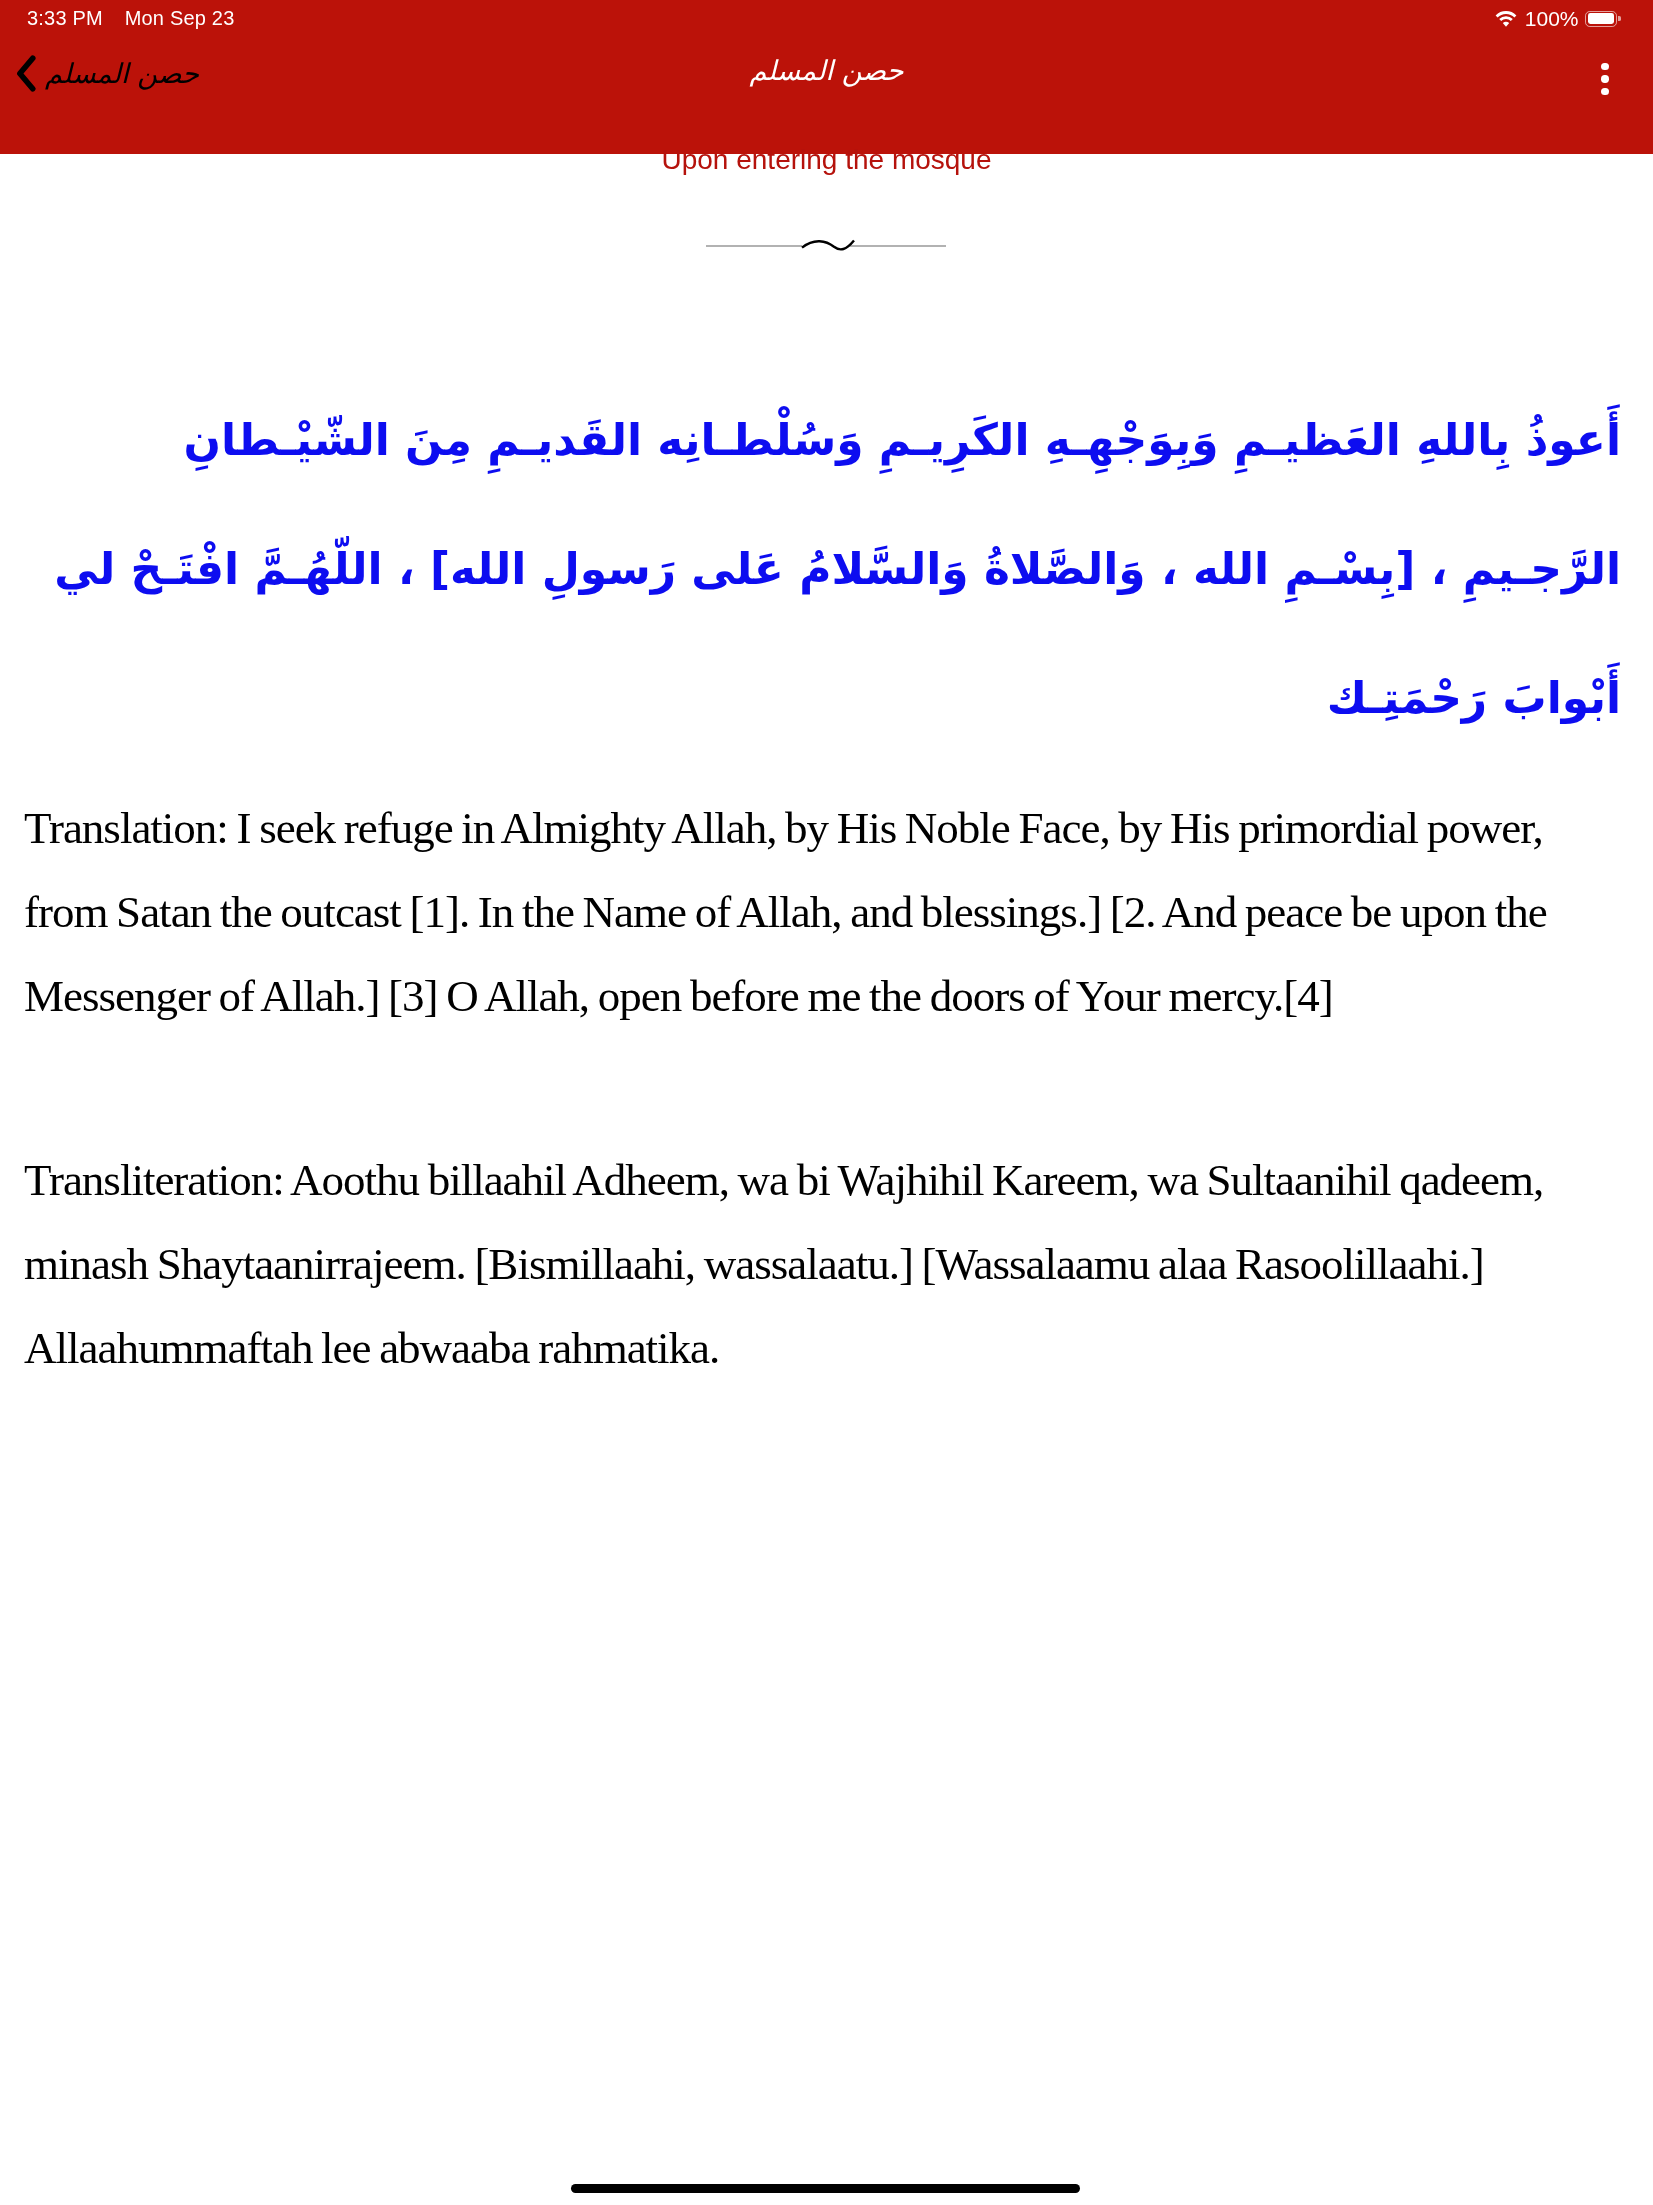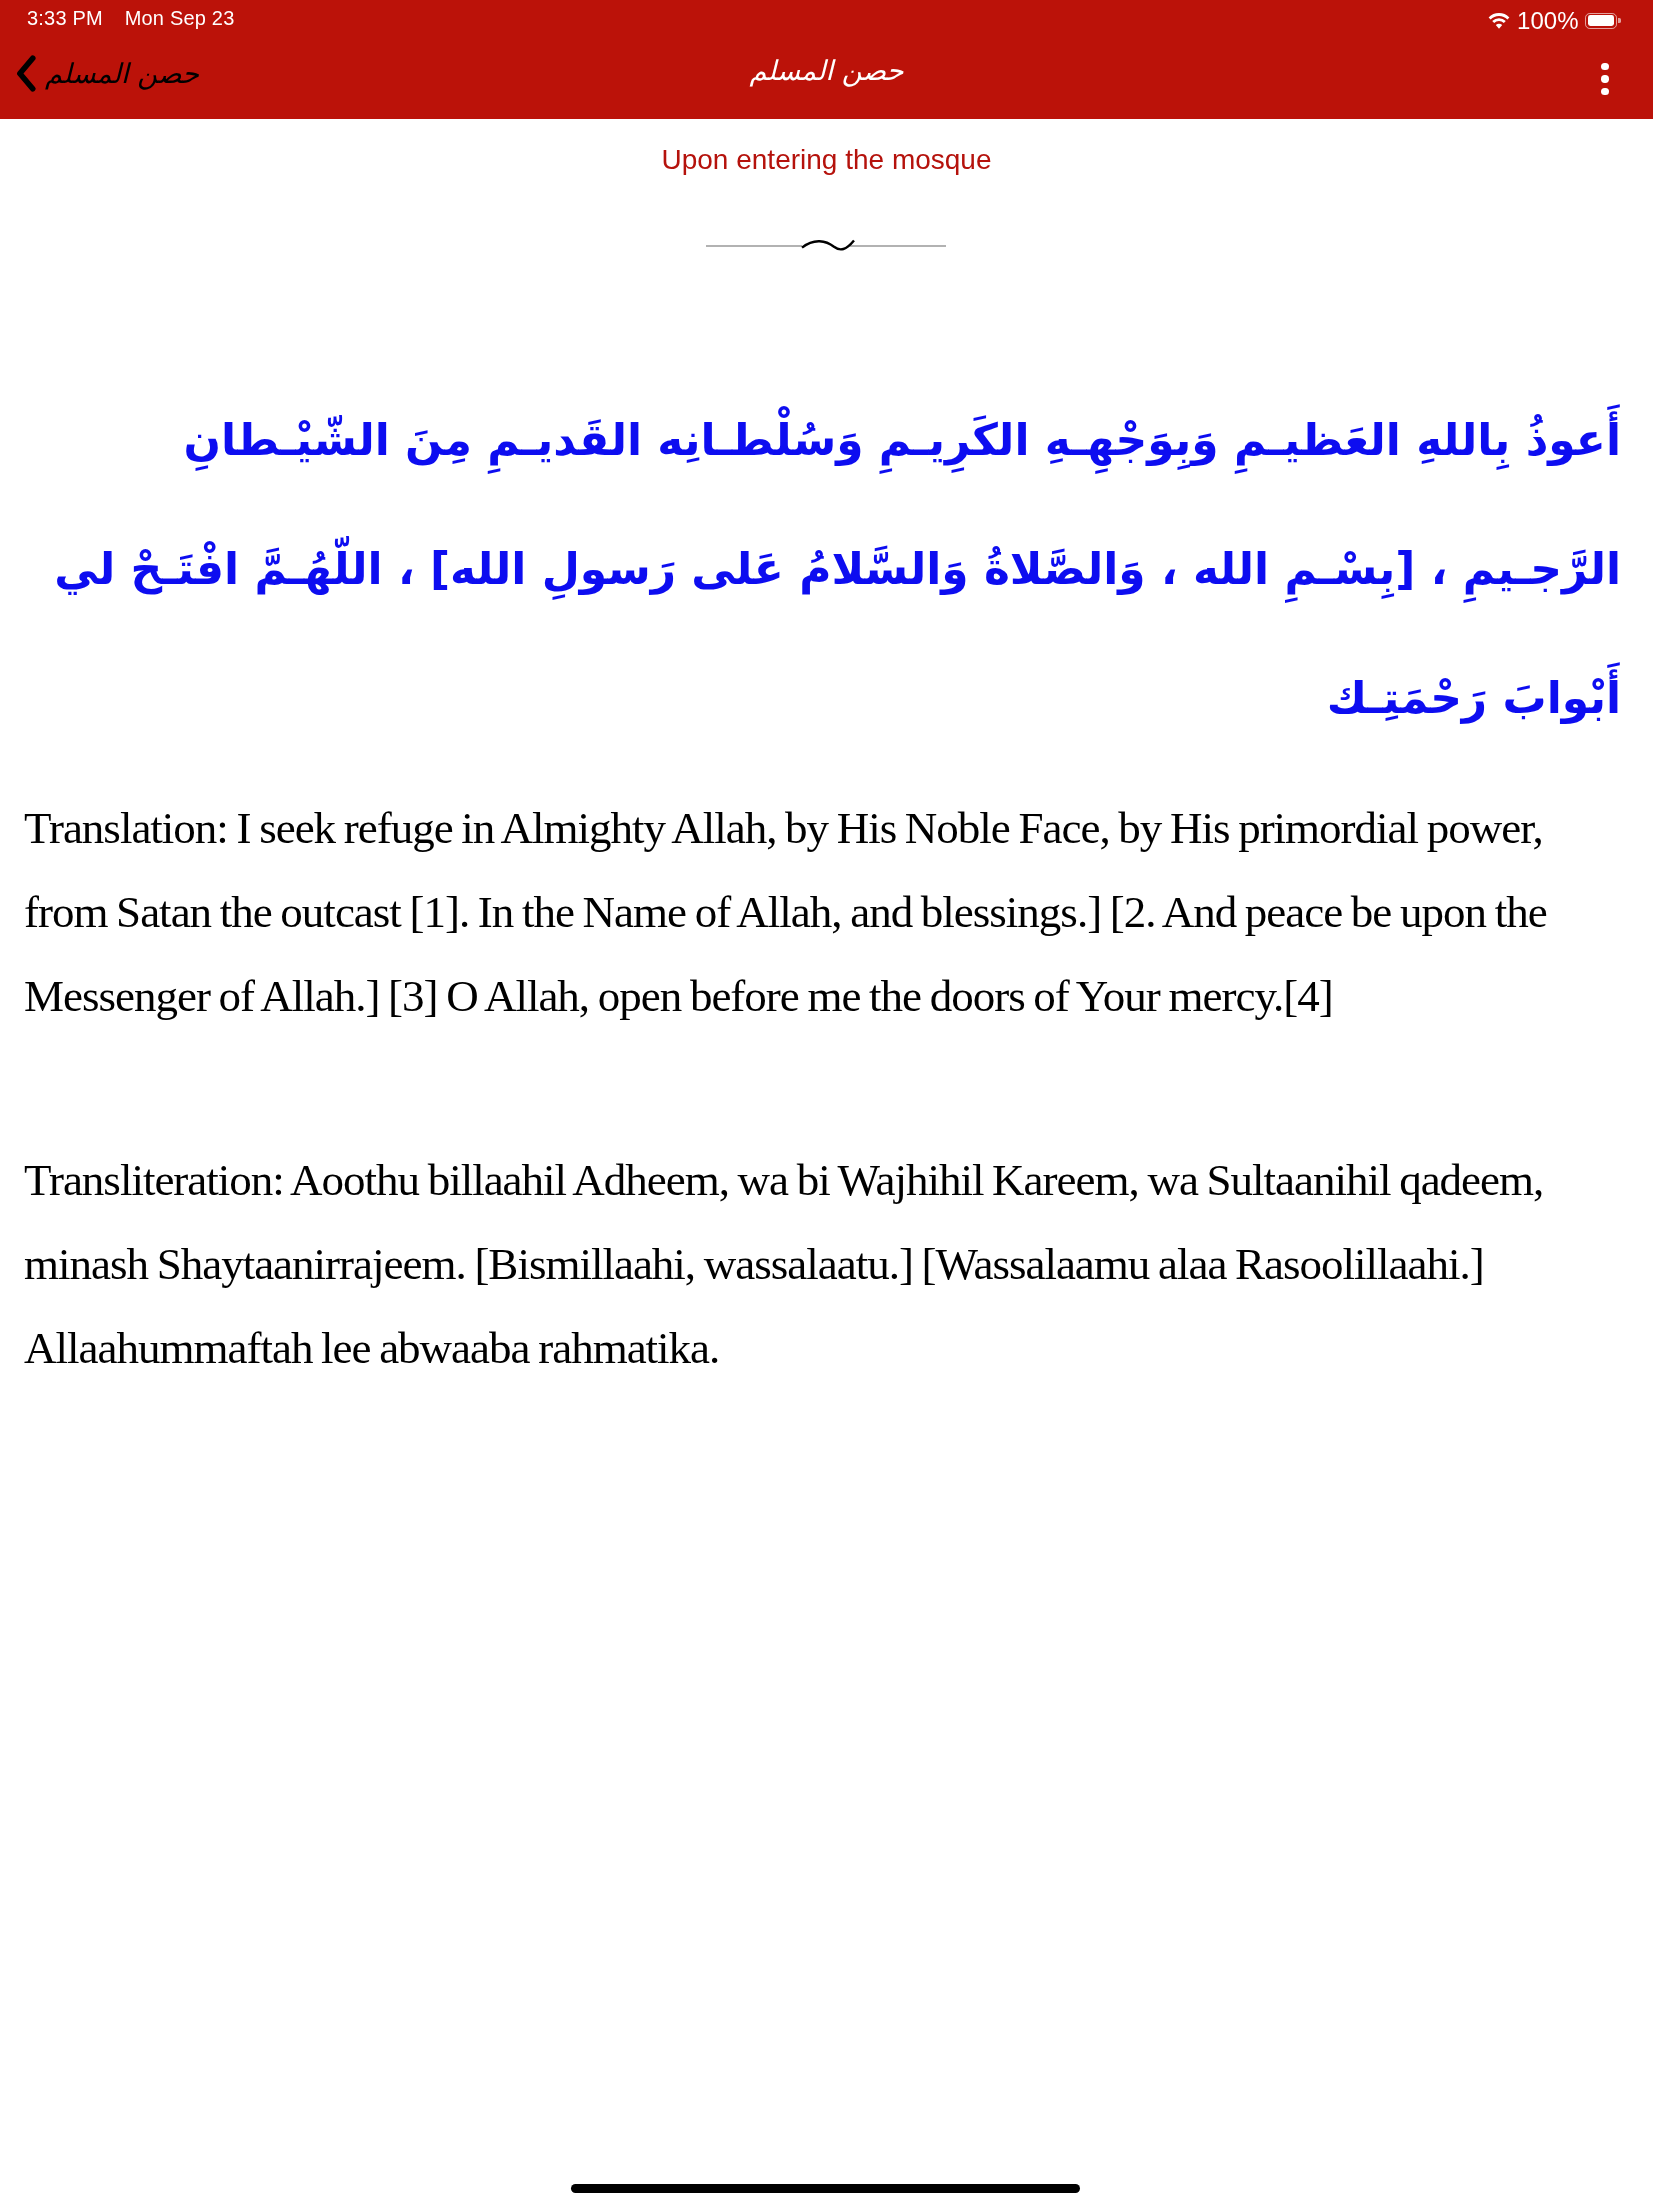--- a/index.html
+++ b/index.html
@@ -1,30 +1,30 @@
 <!DOCTYPE html>
 <html style="font-size:13px"><head>
   <meta charset="utf-8">
   <style>
     html, body { margin: 0; padding: 0; }
     body {
       width: 1653px; height: 2205px; background: #ffffff; position: relative; overflow: hidden;
       font-family: "Liberation Serif", serif;
     }
     .topbar {
-      position: absolute; left: 0; top: 0; width: 1653px; height: 119px; background: #bb1209;
+      position: absolute; left: 0; top: 0; width: 1653px; height: 154px; background: #bb1209;
     }
     .status-left {
       position: absolute; left: 27px; top: 6.5px; color: #fff;
       font-family: "Liberation Sans", sans-serif; font-size: 20px; letter-spacing: 0.2px;
     }
     .status-left span { margin-right: 16px; }
     .status-right {
       position: absolute; right: 36px; top: 6.5px; color: #fff; display: flex; align-items: center;
-      font-family: "Liberation Sans", sans-serif; font-size: 24px;
+      font-family: "Liberation Sans", sans-serif; font-size: 21px;
     }
     .wifi { width: 24px; height: 19.4px; margin-right: 6.5px; }
     .battery {
       width: 32px; height: 16px; border: 1.6px solid rgba(255,255,255,0.6); border-radius: 4.8px;
       margin-left: 6.5px; position: relative; box-sizing: border-box; padding: 1.6px;
     }
     .battery .fill { width: 100%; height: 100%; background: #fff; border-radius: 2.4px; }
     .battery::after {
       content: ""; position: absolute; right: -4.8px; top: 4px; width: 2.4px; height: 5.7px;
       background: rgba(255,255,255,0.6); border-radius: 0 1.6px 1.6px 0;

